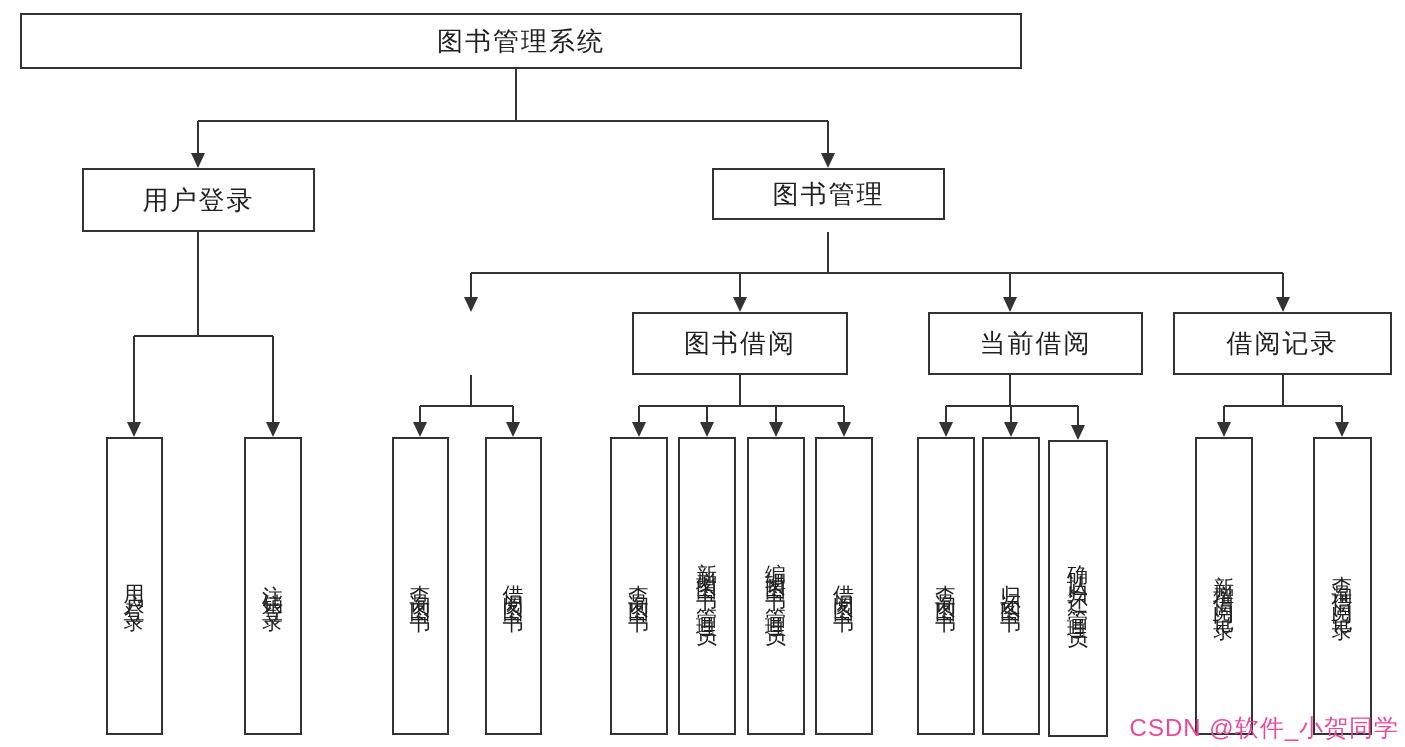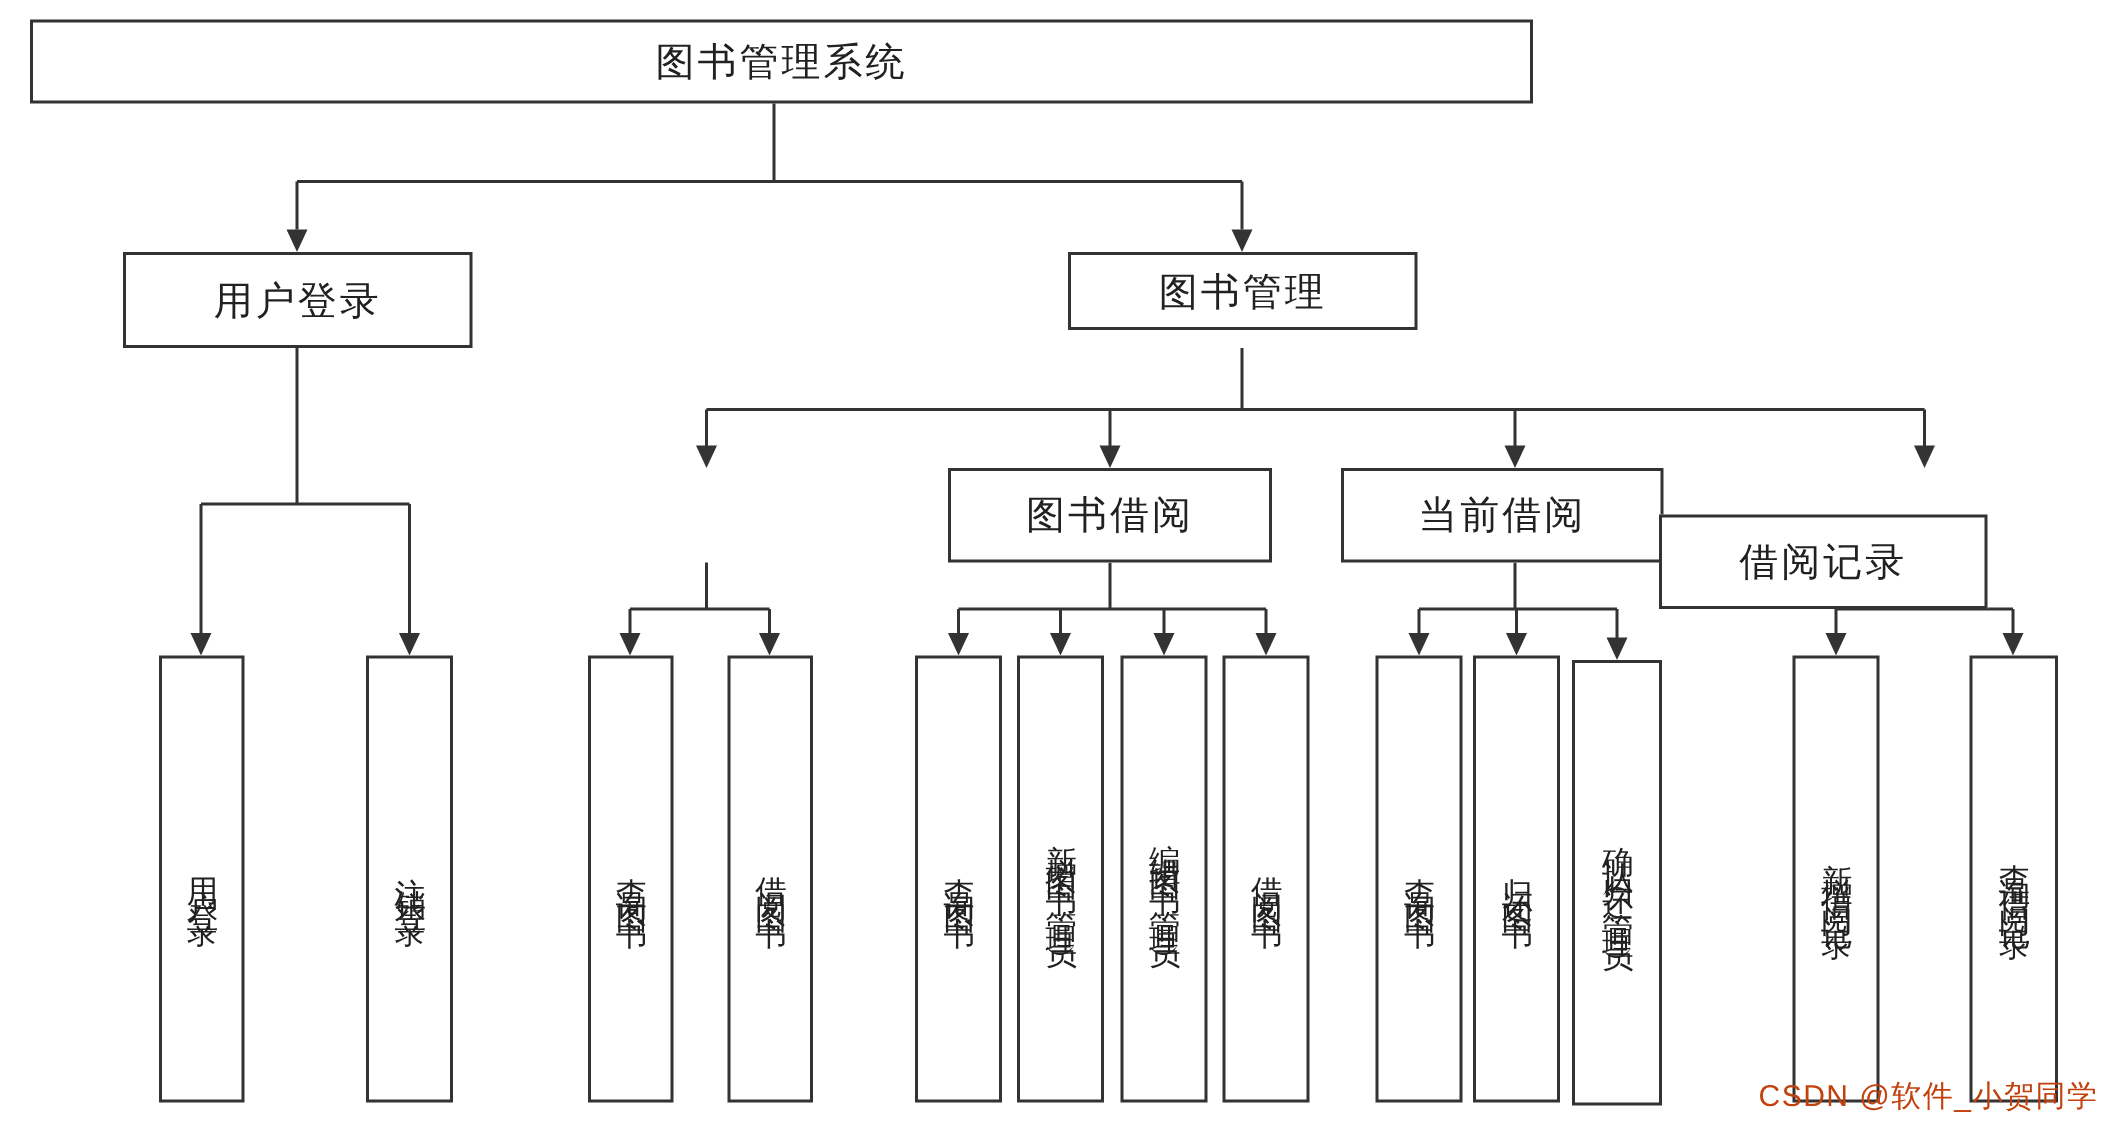--- a/index.html
+++ b/index.html
@@ -48,22 +48,22 @@
     font-size: 21px;
     letter-spacing: 9px;
     line-height: 1;
     color: #212121;
     z-index: 2;
   }
   #watermark {
     position: absolute;
     right: 6px;
     bottom: 3px;
-    font-size: 20px;
-    color: #c2410c;
+    font-size: 24px;
+    color: #ec4899;
     letter-spacing: 1px;
     z-index: 3;
     white-space: nowrap;
   }
   .line {
     stroke: #333333;
     stroke-width: 2;
     fill: none;
   }
   .head {
@@ -127,22 +127,22 @@
       <polygon class="head" points="1335,422 1349,422 1342,437"></polygon>
     </g>
   </svg>
 
   <div class="hbox" style="left:20px; top:13px; width:1002px; height:56px;">图书管理系统</div>
 
   <div class="hbox" style="left:82px; top:168px; width:233px; height:64px;">用户登录</div>
   <div class="hbox" style="left:712px; top:168px; width:233px; height:52px;">图书管理</div>
 
   <div class="hbox" style="left:632px; top:312px; width:216px; height:63px;">图书借阅</div>
-  <div class="hbox" style="left:894px; top:312px; width:215px; height:63px;">当前借阅</div>
-  <div class="hbox" style="left:1106px; top:312px; width:219px; height:63px;margin-top:31px;">借阅记录</div>
+  <div class="hbox" style="left:928px; top:312px; width:215px; height:63px;">当前借阅</div>
+  <div class="hbox" style="left:1173px; top:312px; width:219px; height:63px;">借阅记录</div>
 
   <div class="leaf" style="left:106px; top:437px; width:57px; height:298px;">用户登录</div>
   <div class="leaf" style="left:244px; top:437px; width:58px; height:298px;">注销登录</div>
 
   <div class="leaf" style="left:392px; top:437px; width:57px; height:298px;">查询图书</div>
   <div class="leaf" style="left:485px; top:437px; width:57px; height:298px;">借阅图书</div>
 
   <div class="leaf" style="left:610px; top:437px; width:58px; height:298px;">查询图书</div>
   <div class="leaf" style="left:678px; top:437px; width:58px; height:298px;">新增图书（管理员）</div>
   <div class="leaf" style="left:747px; top:437px; width:58px; height:298px;">编辑图书（管理员）</div>

